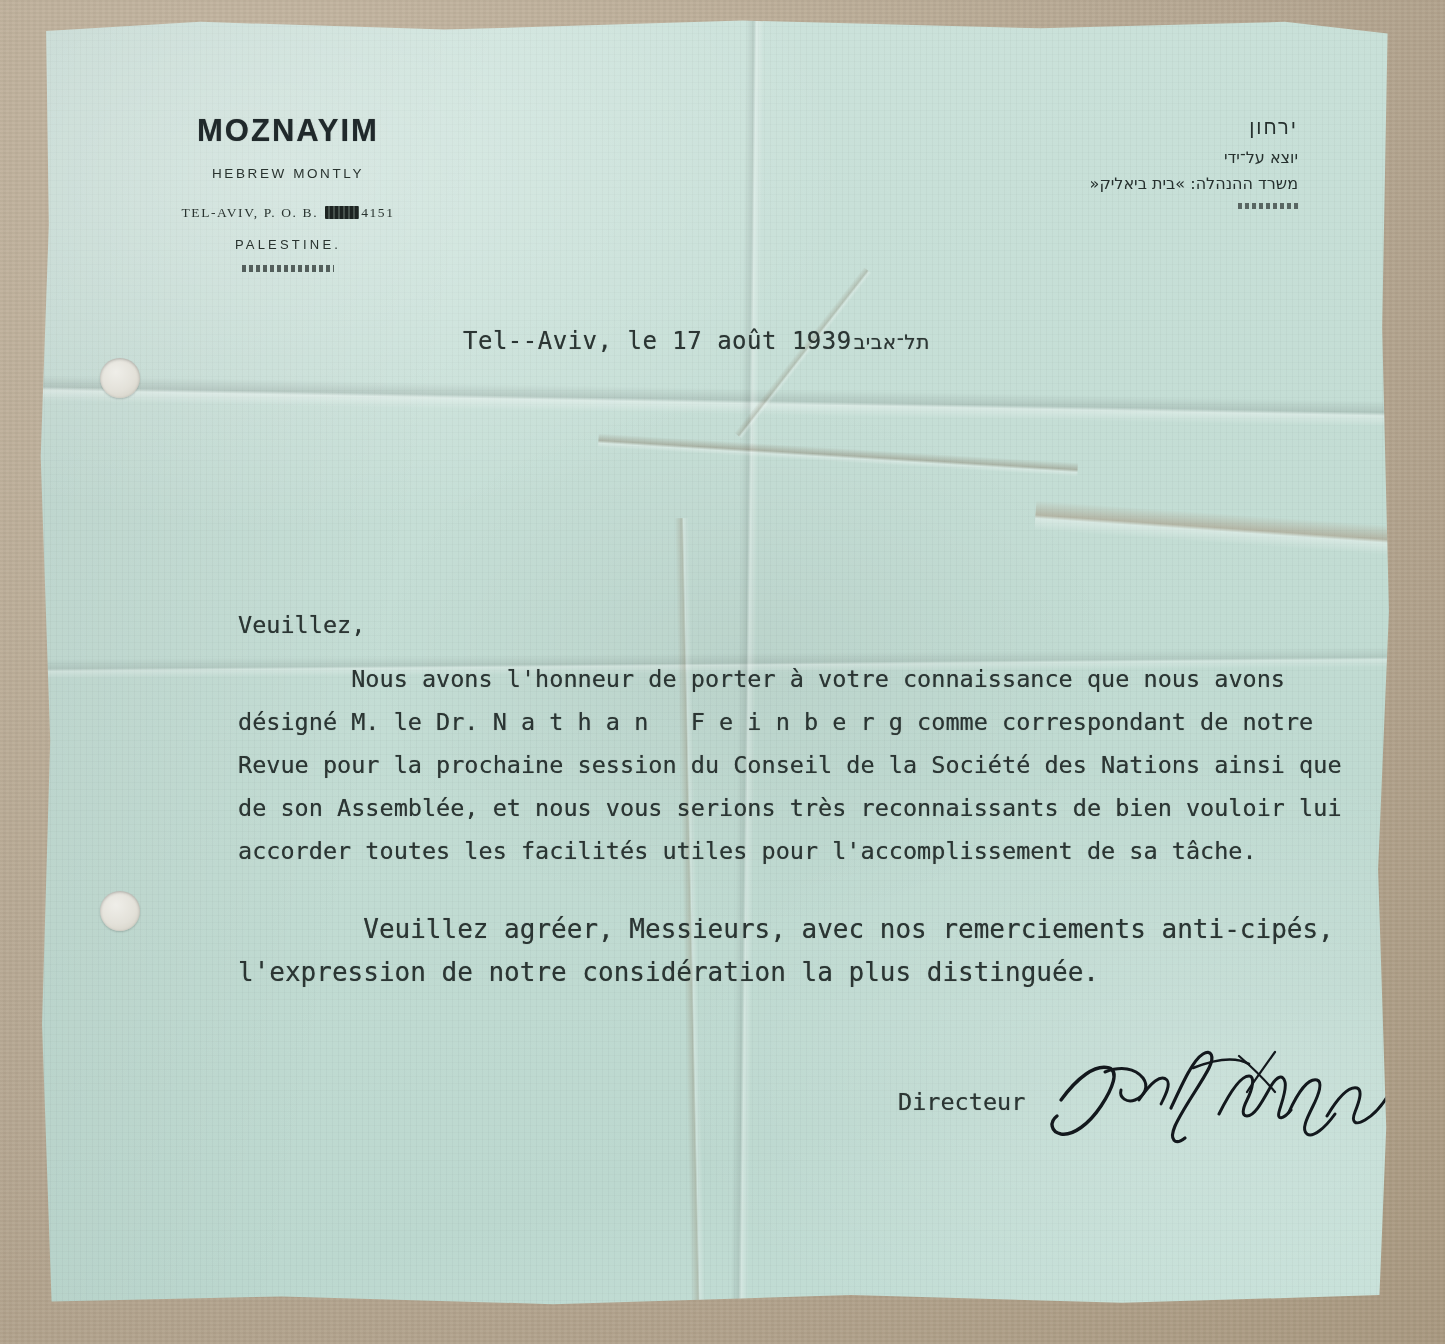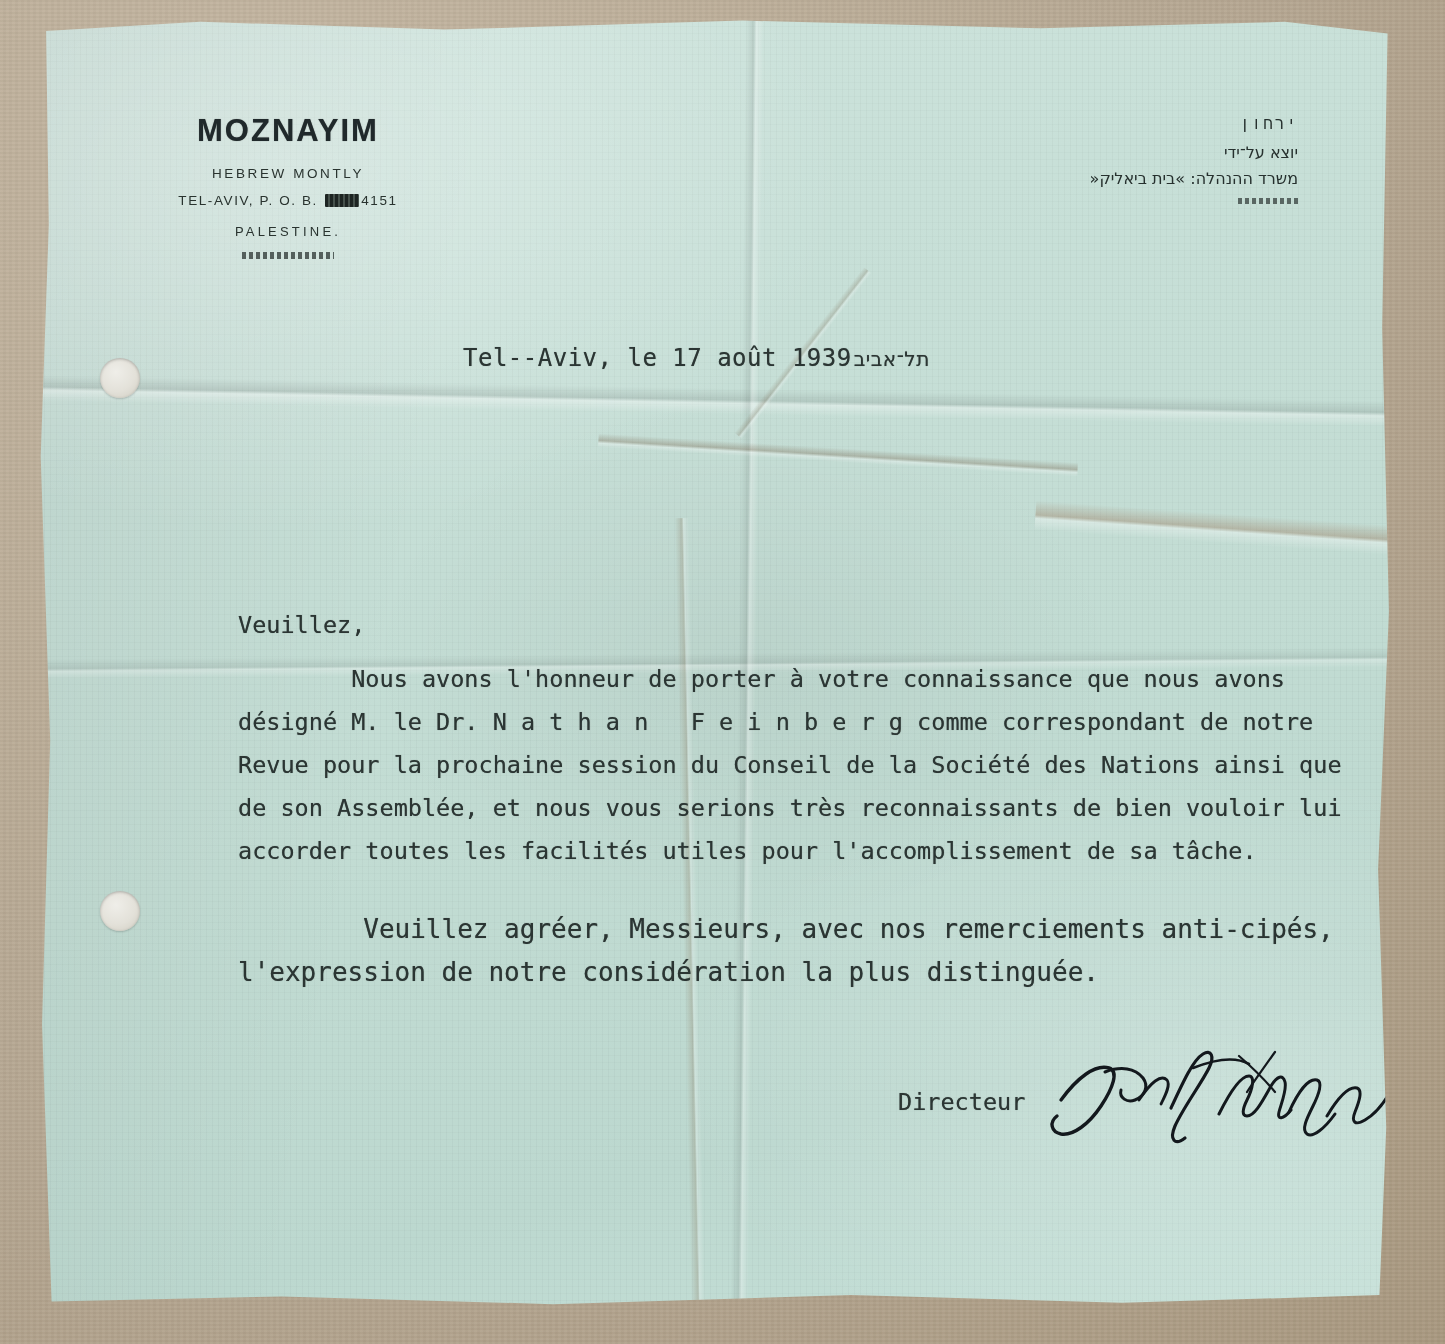--- a/index.html
+++ b/index.html
@@ -145,22 +145,22 @@
     text-shadow: 0 0 1px rgba(0,0,0,0.45);
   }
   .lh-sub {
     margin-top: 17px;
     font-family: "Liberation Sans", sans-serif;
     font-size: 13.5px;
     letter-spacing: 2.6px;
     color: #29332f;
   }
   .lh-line2 {
-    margin-top: 12px;
-    font-family: Liberation Sans, sans-serif;
+    margin-top: 24px;
+    font-family: Liberation Serif, serif;
     font-size: 13.5px;
     letter-spacing: 1.6px;
     color: #29332f;
     white-space: nowrap;
   }
   .redaction {
     display: inline-block;
     width: 34px;
     height: 13px;
     background:
@@ -195,22 +195,22 @@
   }
   .heb-title {
     font-family: "DejaVu Sans", sans-serif;
     font-weight: bold;
     font-size: 36px;
     letter-spacing: 3px;
     color: #1f2827;
   }
   .heb-sub {
     margin-top: 10px;
-    font-family: Liberation Mono, monospace;
-    font-size: 16px;
+    font-family: Liberation Sans, sans-serif;
+    font-size: 20px;
     letter-spacing: 2px;
     color: #26302e;
   }
   .heb-line {
     margin-top: 9px;
     font-family: "DejaVu Sans", sans-serif;
     font-size: 16px;
     color: #26302e;
   }
   .heb-org {
@@ -243,21 +243,21 @@
 
   
   .tw {
     font-family: "DejaVu Sans Mono", monospace;
     color: #2b3533;
     text-shadow: 0 0 0.7px rgba(20,30,28,0.55);
   }
   #dateline {
     position: absolute;
     left: 425px;
-    top: 326px;
+    top: 309px;
     font-size: 24px;
     letter-spacing: 0.5px;
     white-space: nowrap;
     text-align: right;
   }
   #dateline .heb-inline {
     font-family: "DejaVu Sans", sans-serif;
     font-size: 20px;
     direction: rtl;
     display: inline-block;

